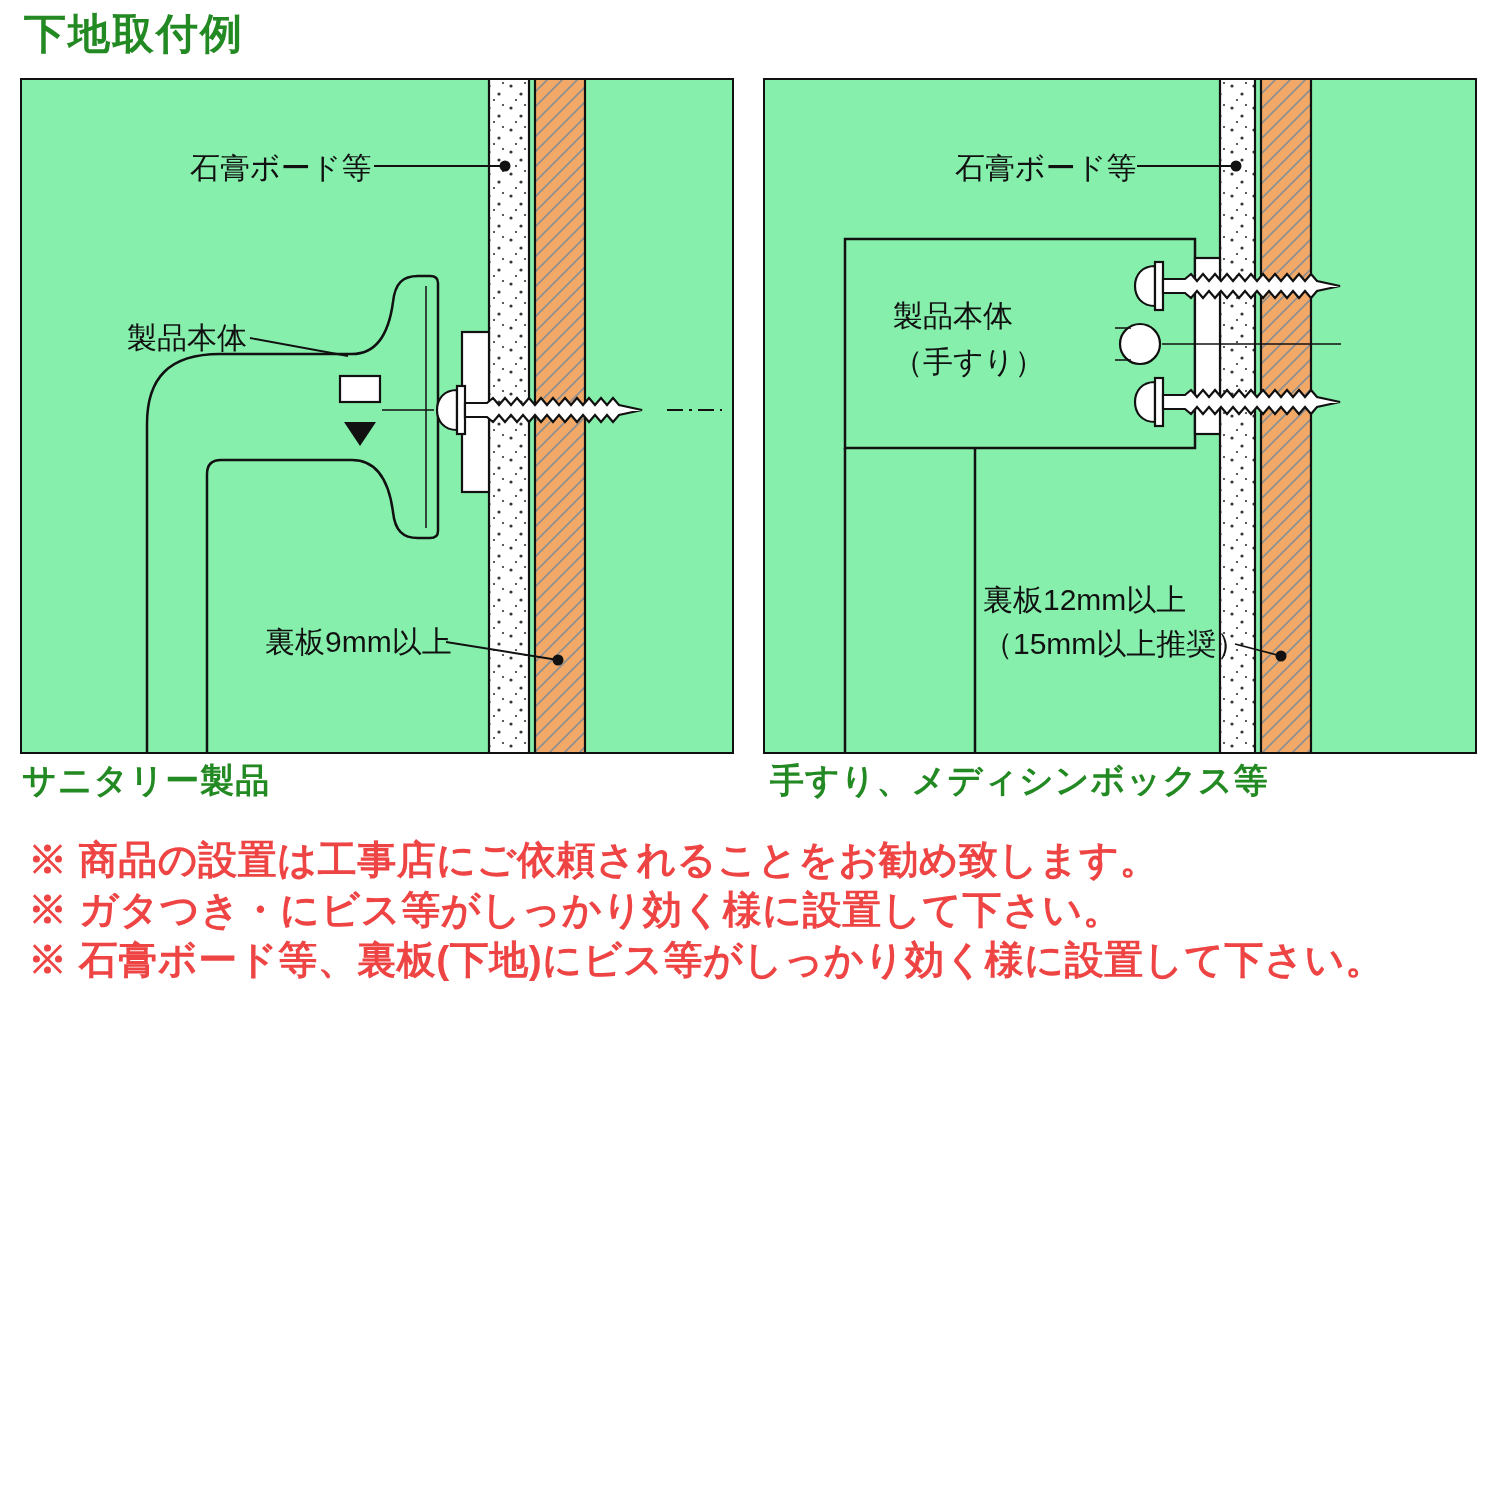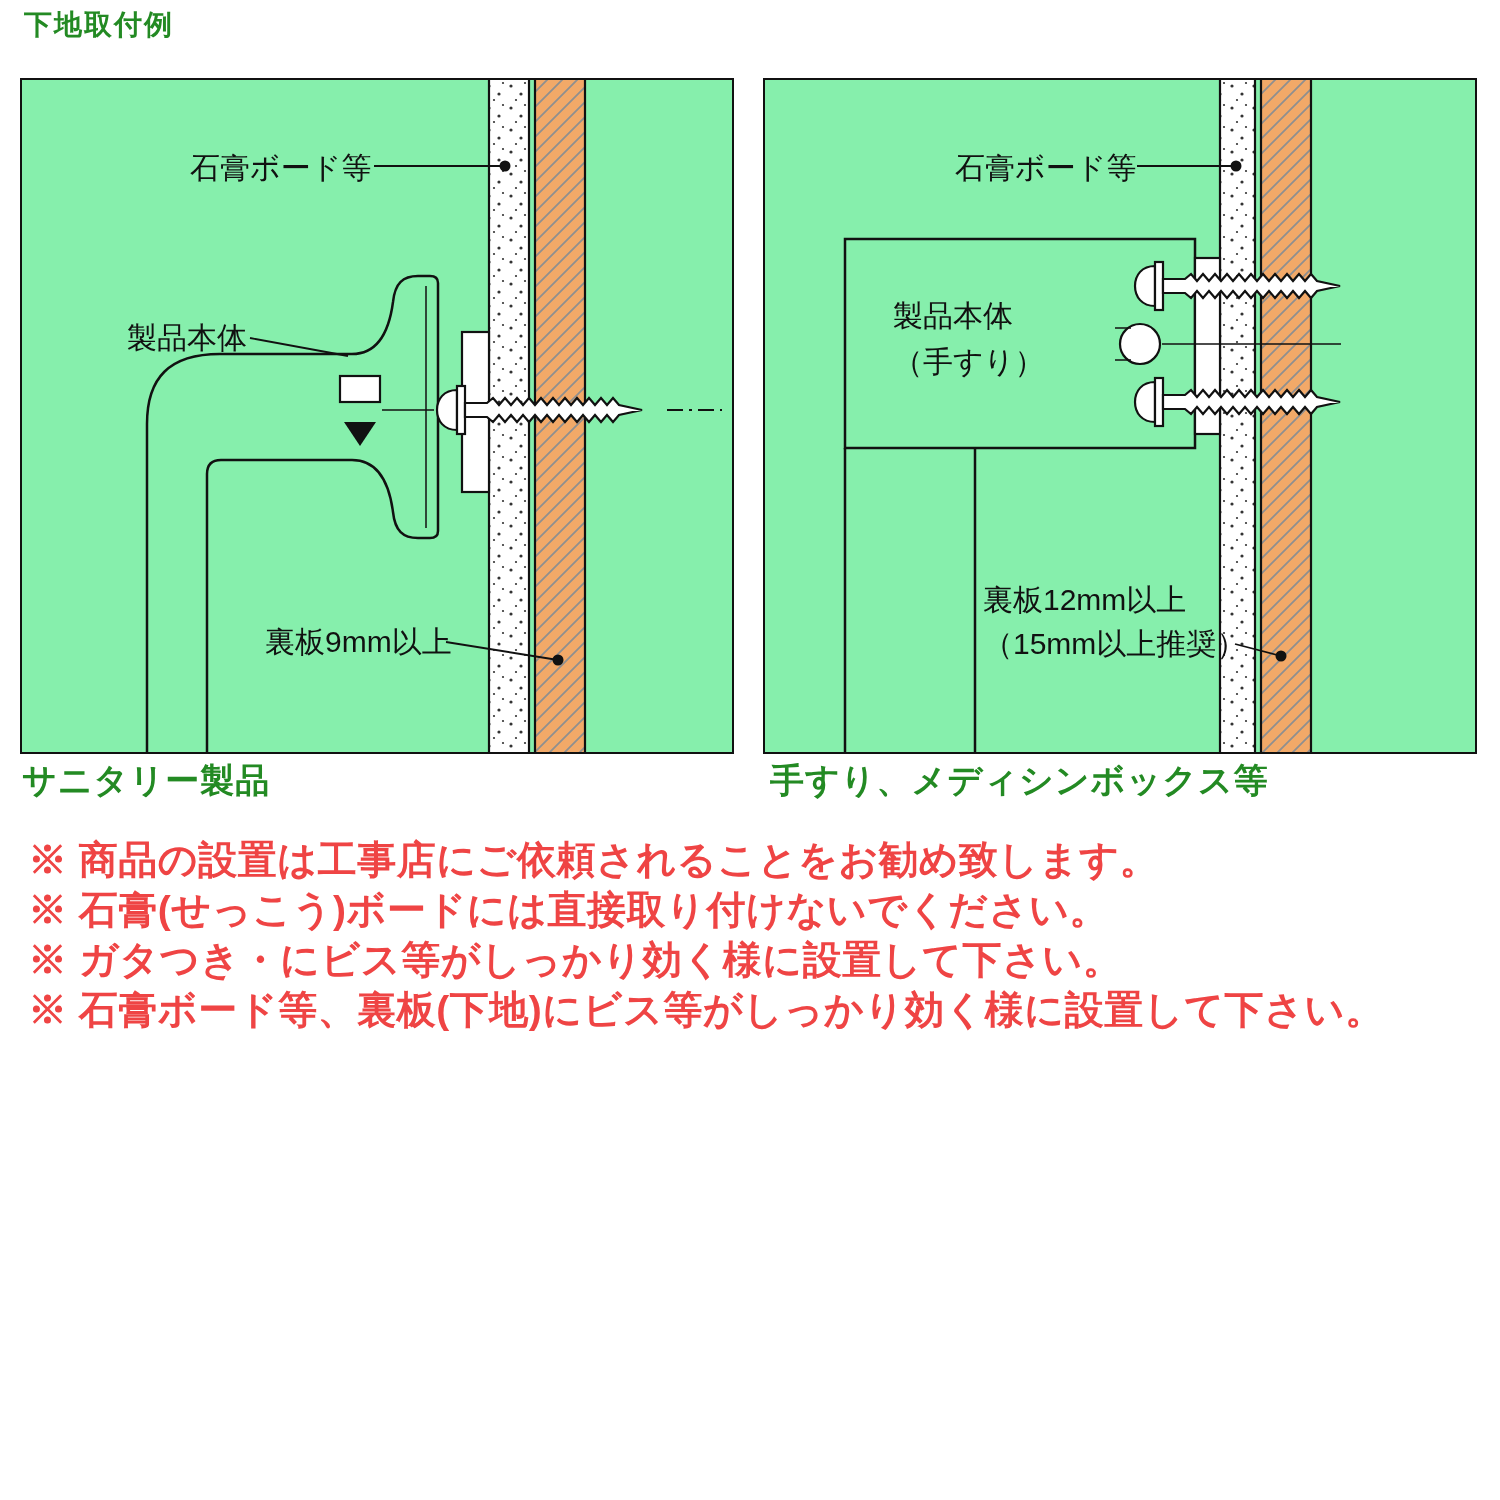--- a/index.html
+++ b/index.html
@@ -1,19 +1,19 @@
 <!DOCTYPE html>
 <html><head>
 <meta charset="utf-8">
 <style>
   html,body{margin:0;padding:0;background:#fff;}
   .page{position:relative;width:1500px;height:1500px;background:#fff;
         font-family:"Liberation Sans",sans-serif;color:#111;overflow:hidden;}
   .title{position:absolute;left:24px;top:6px;margin:0;
-         font-size:28px;font-weight:700;color:#238a23;letter-spacing:2px;}
+         font-size:42px;font-weight:700;color:#238a23;letter-spacing:2px;}
   .panel{position:absolute;top:78px;width:710px;height:672px;
          border:2.5px solid #111;box-sizing:content-box;margin:0;background:#86efac;}
   .panel-left{left:20px;}
   .panel-right{left:763px;}
   .dwg{display:block;width:710px;height:672px;}
   .caption{position:absolute;top:758px;font-size:34px;font-weight:700;color:#238a23;letter-spacing:1px;text-align:center;}
   .caption-left{left:22px;}
   .caption-right{left:770px;}
   .notes{position:absolute;left:28px;top:840px;width:1460px;}
   .note{margin:0 0 11px 0;font-size:39px;font-weight:600;color:#ef4444;letter-spacing:0.5px;line-height:1.0;}
@@ -175,18 +175,17 @@
         <circle cx="516" cy="576" r="5.5" fill="#111"></circle>
       </g>
     </svg>
   </figure>
 
   <div class="caption caption-left">サニタリー製品</div>
   <div class="caption caption-right">手すり、メディシンボックス等</div>
 
   <div class="notes">
     <p class="note">※ 商品の設置は工事店にご依頼されることをお勧め致します。</p>
-    <p class="note">※ 石膏(せっこう)ボードには直接取り付けないでください。</p>
     <p class="note">※ ガタつき・にビス等がしっかり効く様に設置して下さい。</p>
     <p class="note">※ 石膏ボード等、裏板(下地)にビス等がしっかり効く様に設置して下さい。</p>
   </div>
 
 </div>
 
 </body></html>

